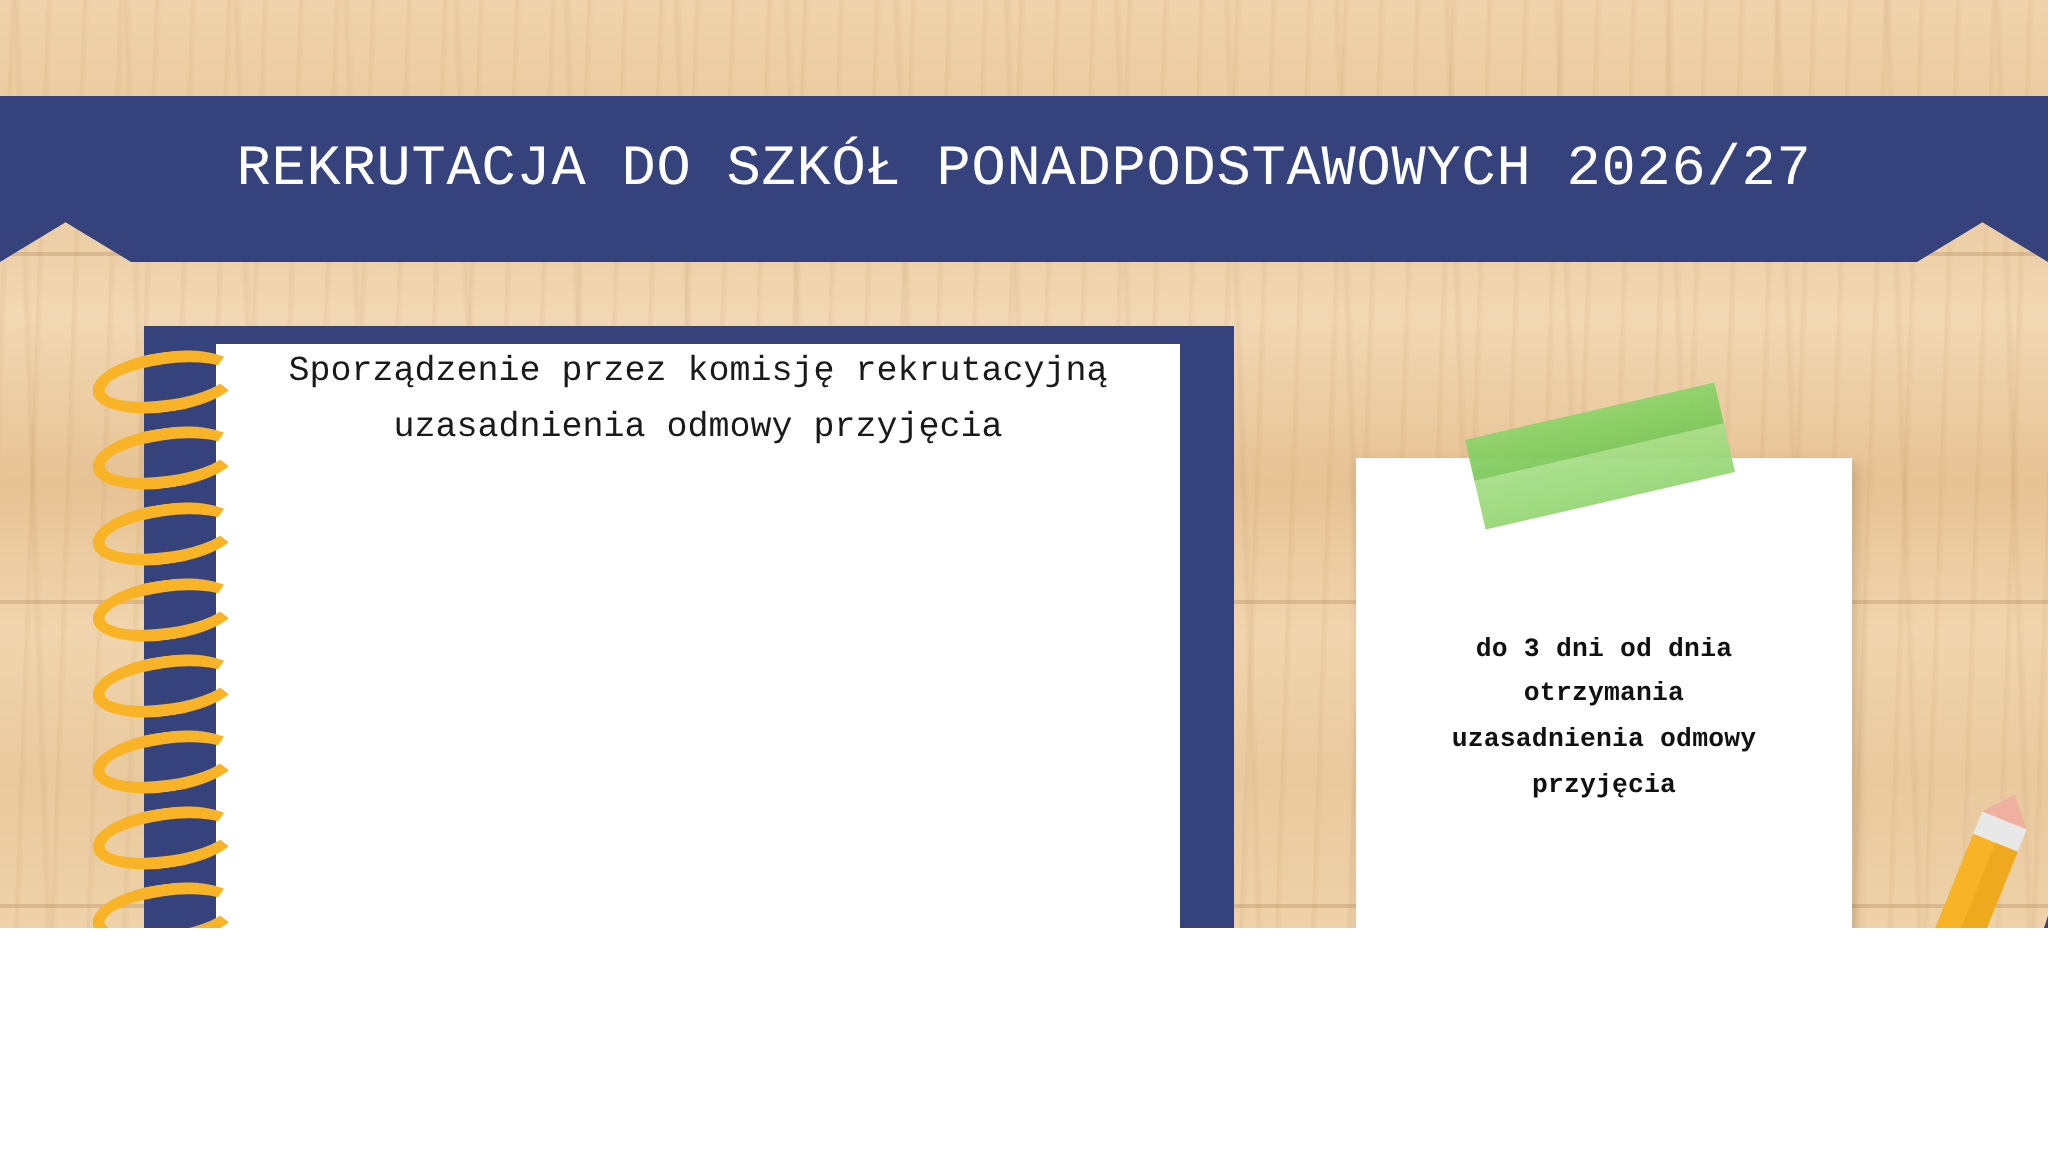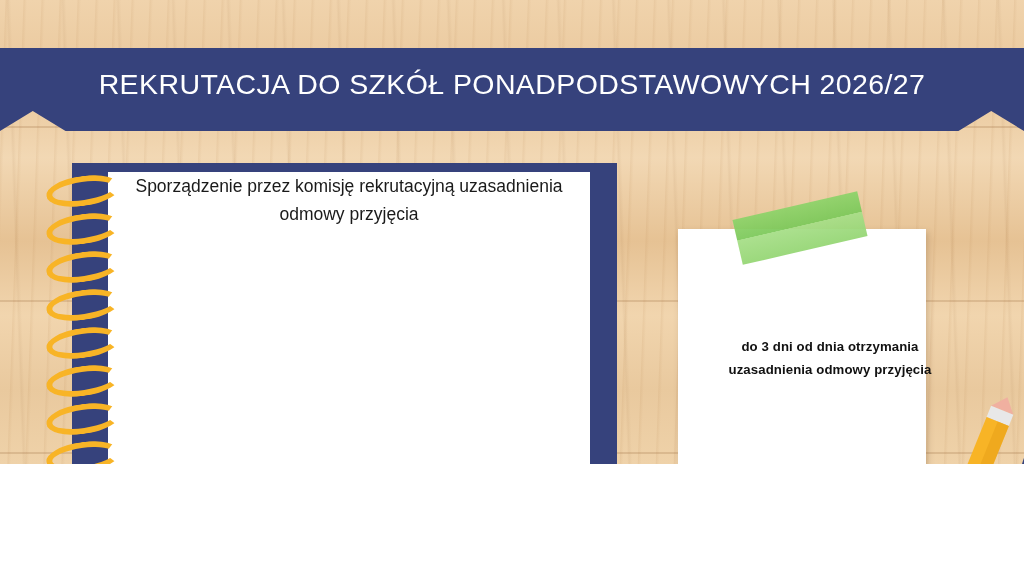--- a/index.html
+++ b/index.html
@@ -12,20 +12,21 @@
     overflow: hidden;
     font-family: "Liberation Sans", sans-serif;
   }
 
   #slide {
     position: relative;
     width: 1024px;
     height: 464px;
     overflow: hidden;
     background: #a16207;
+    font-family: Liberation Mono, monospace;
   }
 
   
   .wood-base {
     position: absolute;
     inset: 0;
     background:
       linear-gradient(180deg, #f0d3ac 0%, #e9c79b 18%, #f2d8b4 34%, #e6c294 52%,
                       #f1d5ae 68%, #e9c99e 84%, #efd2a9 100%);
   }
@@ -159,21 +160,20 @@
     top: 229px;
     width: 248px;
     height: 260px;
     display: flex;
     flex-direction: column;
     align-items: center;
     justify-content: center;
     text-align: center;
     padding: 0 16px;
     box-sizing: border-box;
-    margin-left: 28px;
   }
   .sticky-text span {
     color: #111111;
     font-size: 13.2px;
     font-weight: bold;
     line-height: 1.72;
     letter-spacing: 0.1px;
   }
   .tape {
     position: absolute;

